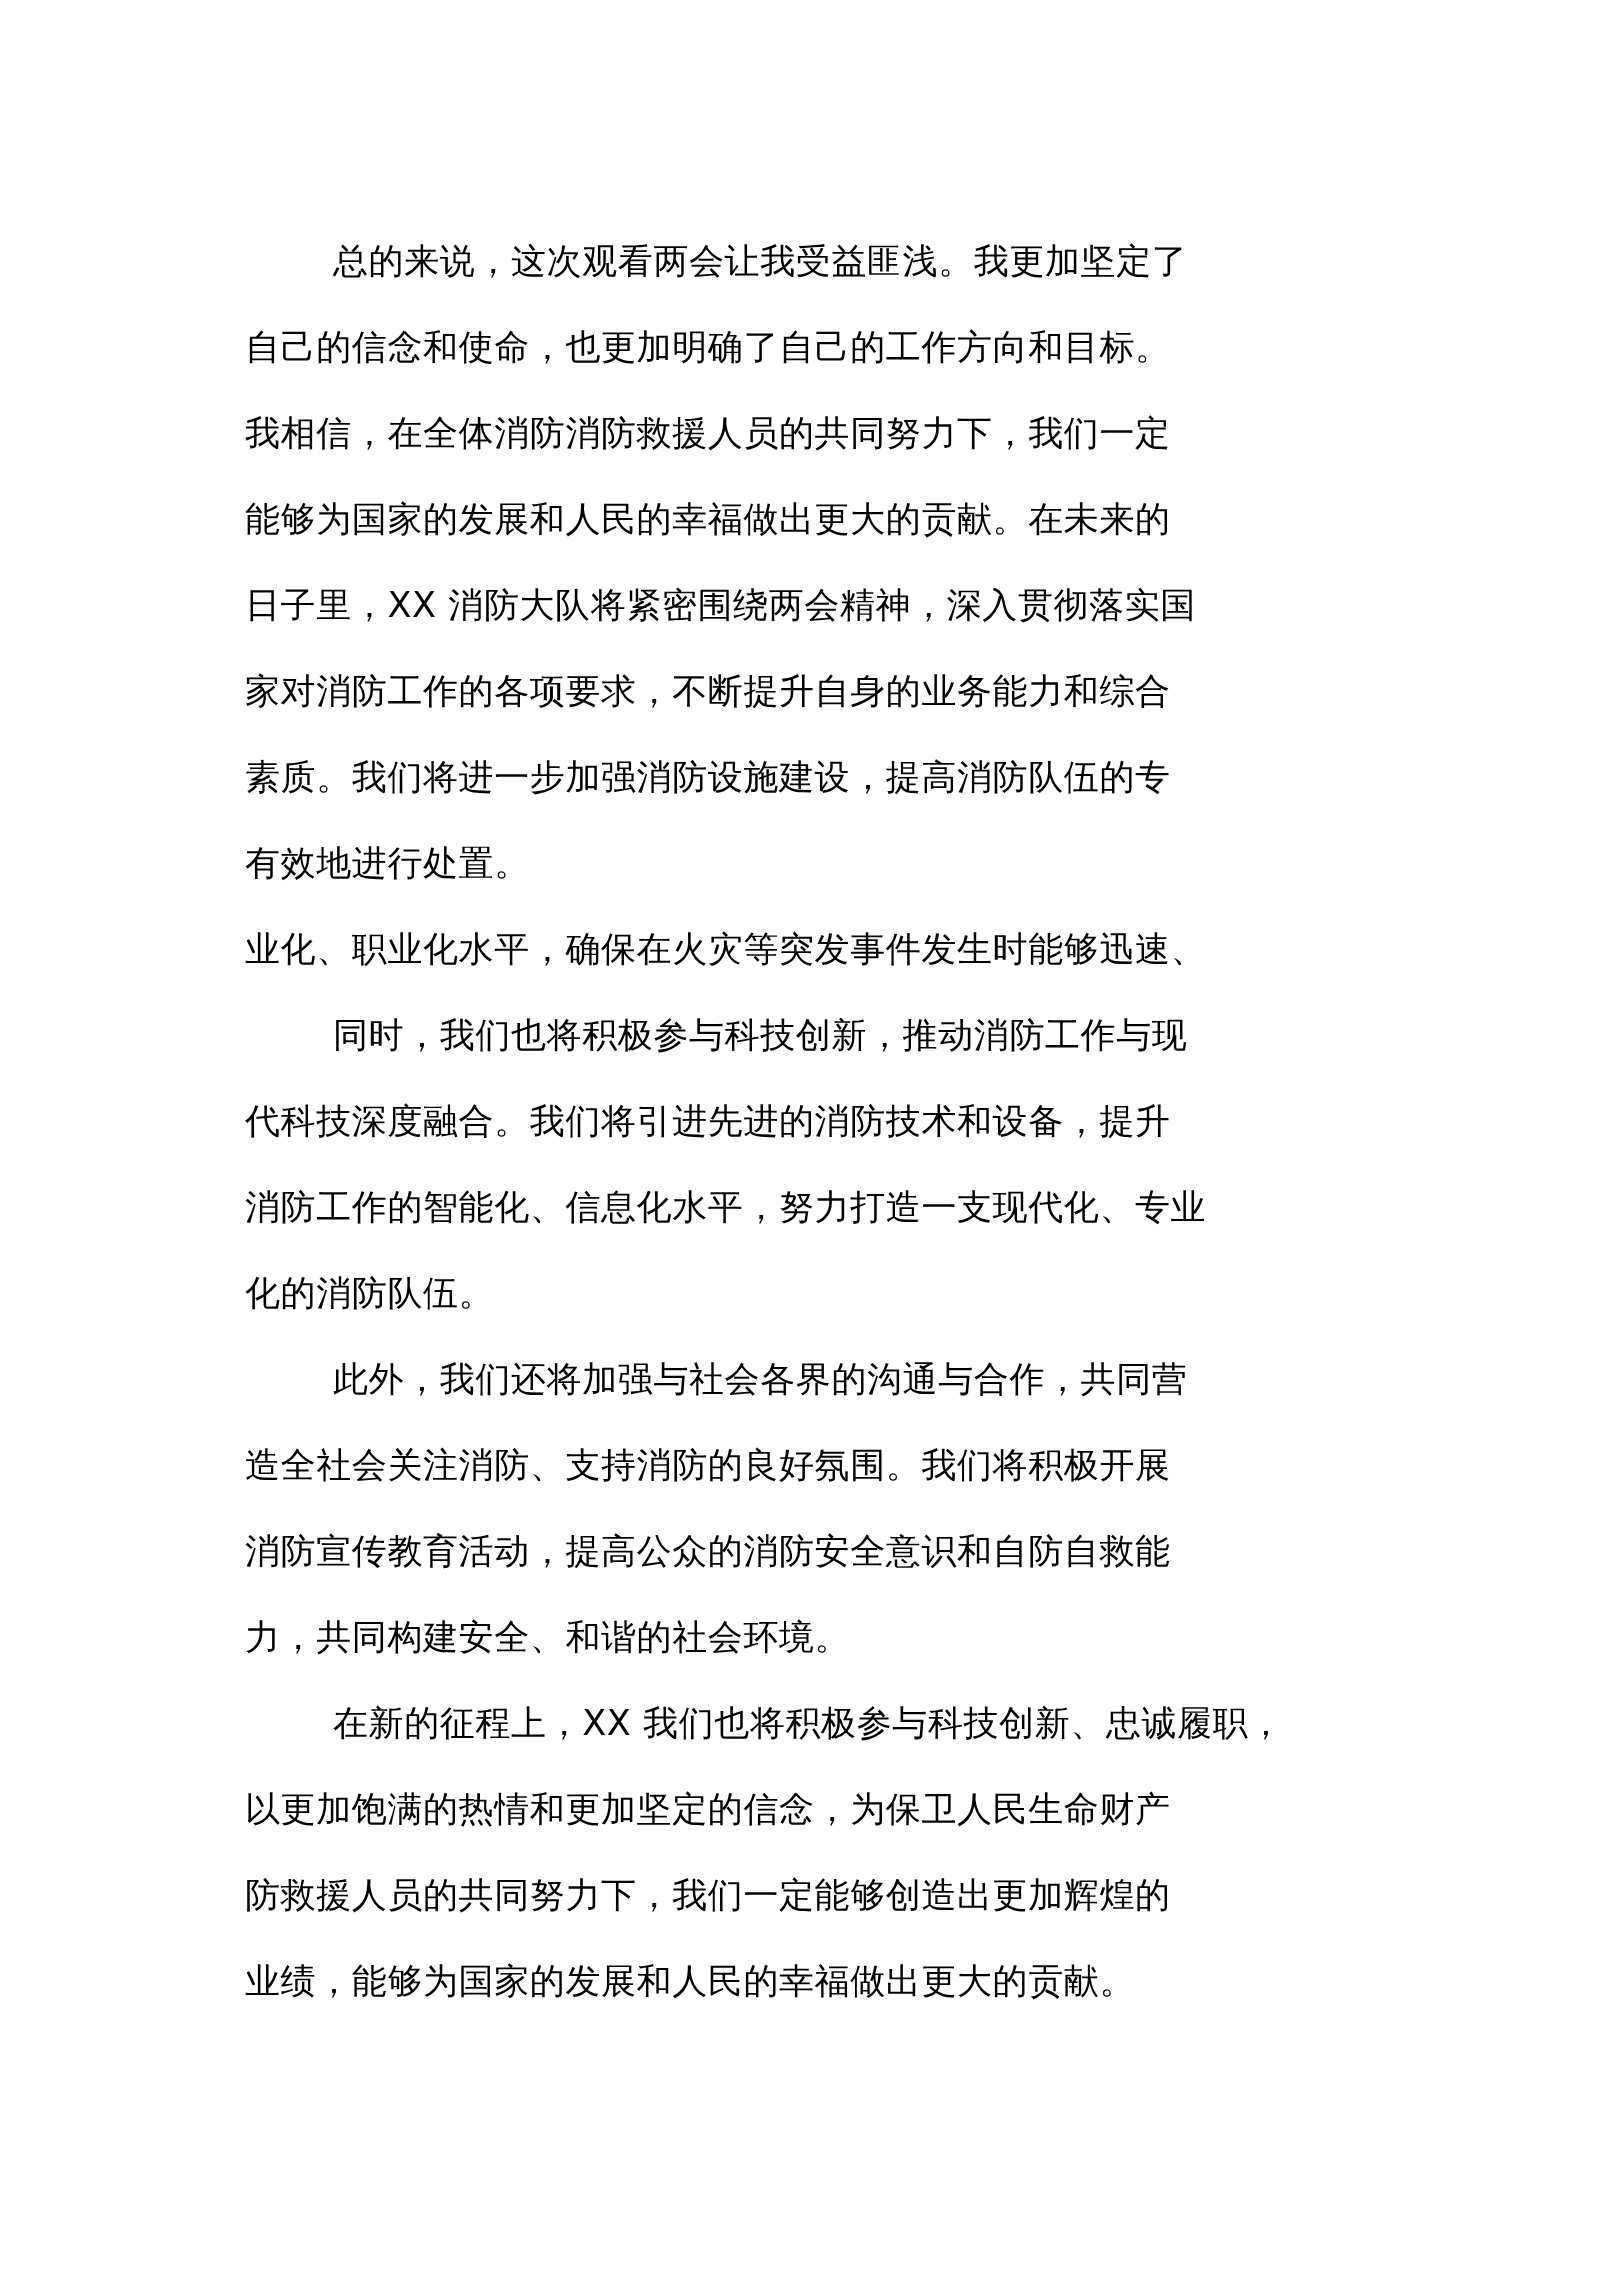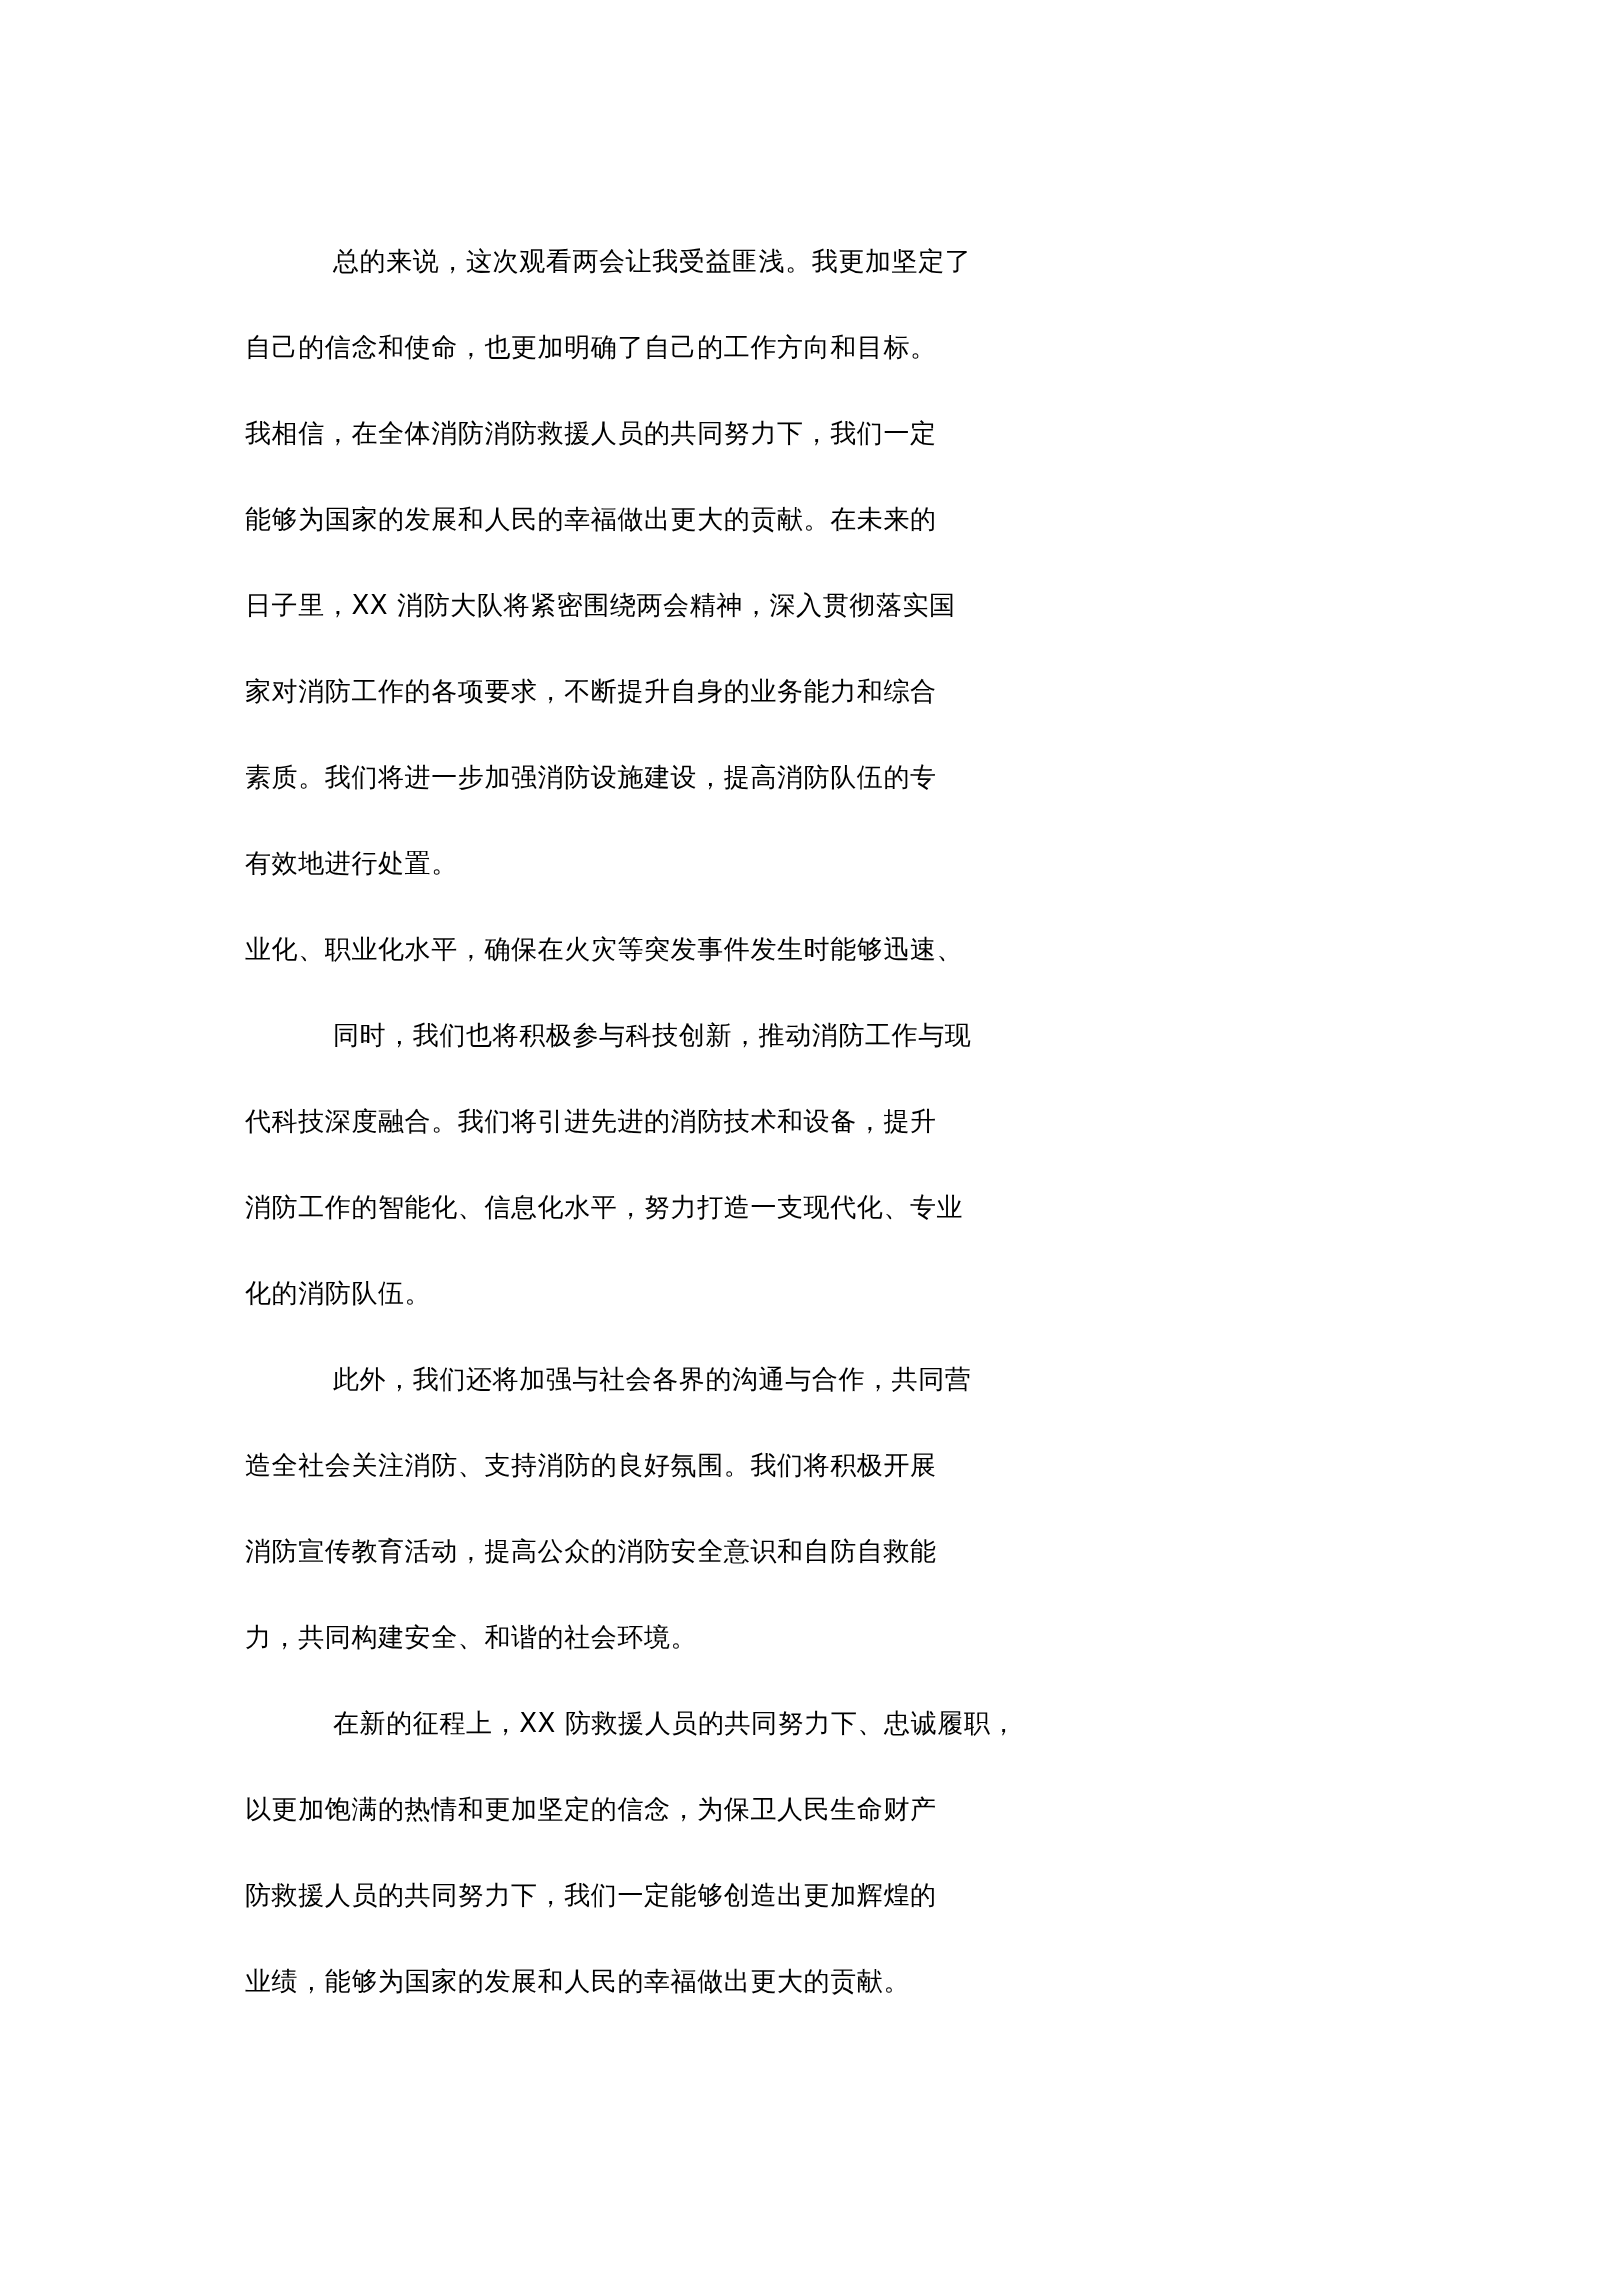--- a/index.html
+++ b/index.html
@@ -16,21 +16,21 @@
     .page {
       position: absolute;
       left: 245px;
       top: 218px;
       width: 1137px;
     }
     .line {
       height: 86px;
       line-height: 86px;
       font-family: "DejaVu Sans", "Liberation Sans", sans-serif;
-      font-size: 26px;
+      font-size: 35px;
       color: #000000;
       white-space: nowrap;
       letter-spacing: 0.6px;
     }
     .indent {
       padding-left: 88px;
     }
   </style>
 </head>
 <body>
@@ -53,19 +53,19 @@
     <div class="line">消防工作的智能化、信息化水平，努力打造一支现代化、专业</div>
     <div class="line">化的消防队伍。</div>
   </div>
   <div>
     <div class="line indent">此外，我们还将加强与社会各界的沟通与合作，共同营</div>
     <div class="line">造全社会关注消防、支持消防的良好氛围。我们将积极开展</div>
     <div class="line">消防宣传教育活动，提高公众的消防安全意识和自防自救能</div>
     <div class="line">力，共同构建安全、和谐的社会环境。</div>
   </div>
   <div>
-    <div class="line indent">在新的征程上，XX 防救援人员的共同努力下、忠诚履职，</div>
+    <div class="line indent">在新的征程上，XX 我们也将积极参与科技创新、忠诚履职，</div>
     <div class="line">以更加饱满的热情和更加坚定的信念，为保卫人民生命财产</div>
     <div class="line">防救援人员的共同努力下，我们一定能够创造出更加辉煌的</div>
     <div class="line">业绩，能够为国家的发展和人民的幸福做出更大的贡献。</div>
   </div>
 </div>
 
 
 </body></html>

